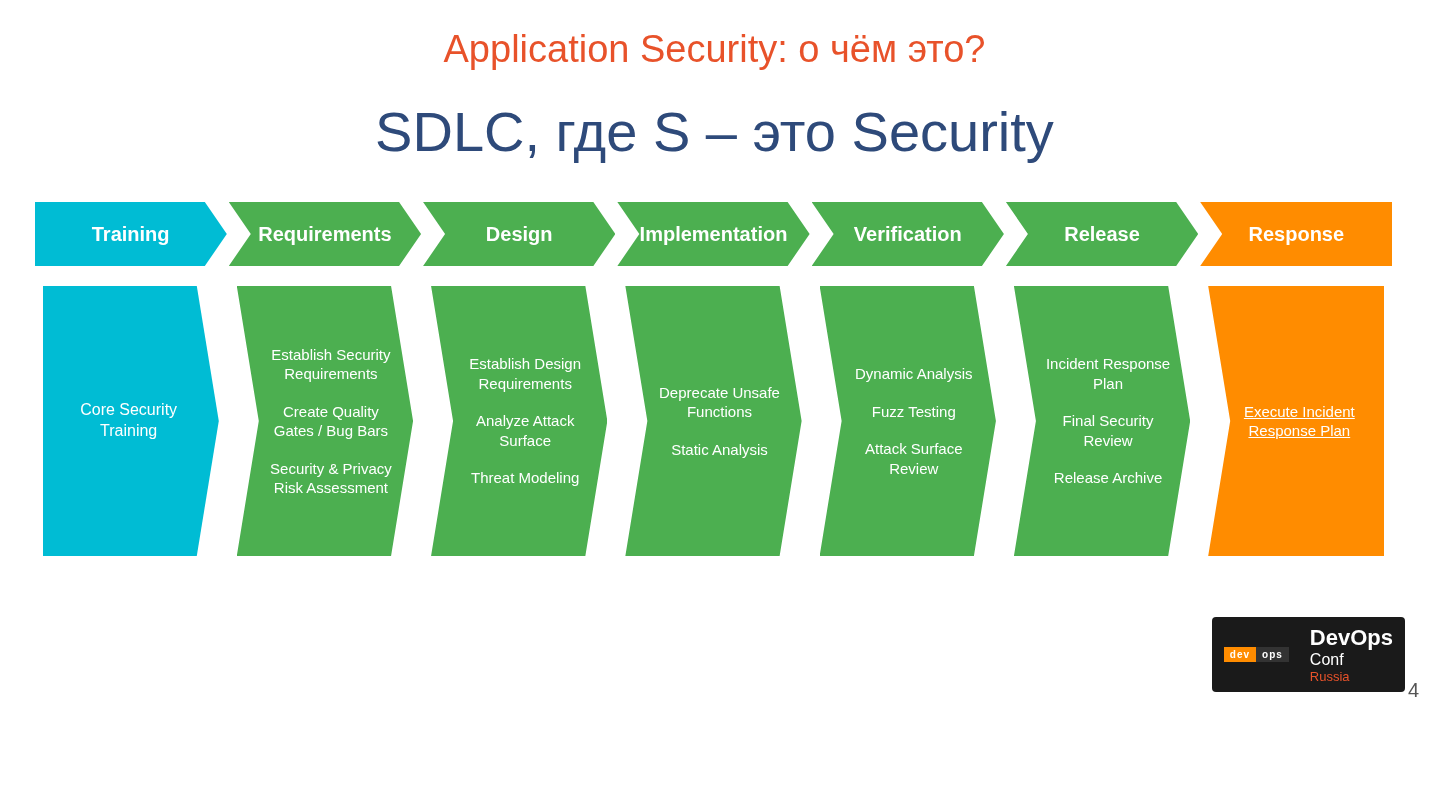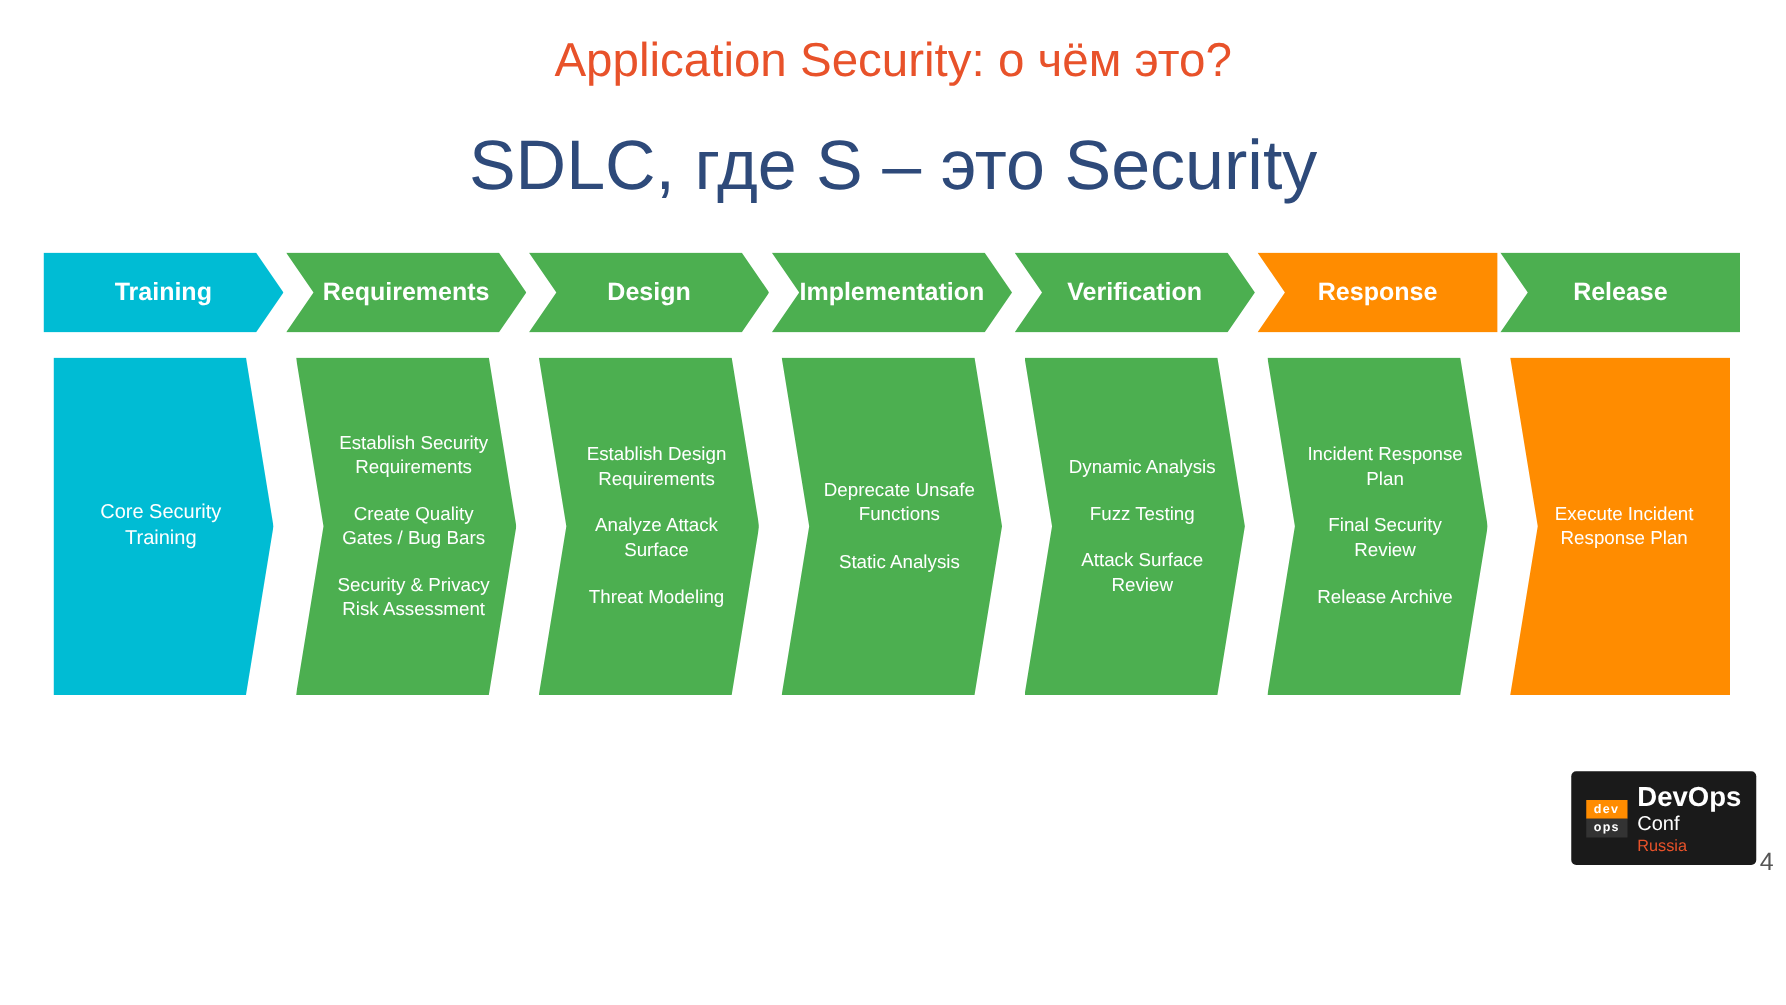--- a/index.html
+++ b/index.html
@@ -124,20 +124,21 @@
     }
 
     .content-cell:first-child .cell-inner-content {
       clip-path: polygon(0% 0%, calc(100% - 22px) 0%, 100% 50%, calc(100% - 22px) 100%, 0% 100%);
       padding-left: 16px;
     }
 
     .content-cell:last-child .cell-inner-content {
       clip-path: polygon(0% 0%, 100% 0%, 100% 100%, 0% 100%, 22px 50%);
       padding-right: 26px;
+      text-decoration: underline;
     }
 
     .item-text {
       font-size: 15px;
       font-weight: 400;
       line-height: 1.3;
       margin-bottom: 18px;
       text-align: center;
     }
 
@@ -164,22 +165,23 @@
       right: 24px;
       display: flex;
       align-items: center;
       background: #1a1a1a;
       padding: 8px 12px;
       border-radius: 4px;
     }
 
     .devops-icon {
       display: flex;
-      flex-direction: column;
-      margin-right: 8px;
+      flex-direction: row;
+      align-items: center;
+      margin-right: 21px;
     }
 
     .devops-top {
       background: #ff8c00;
       color: white;
       font-size: 10px;
       font-weight: 700;
       padding: 2px 6px;
       letter-spacing: 1px;
     }
@@ -260,28 +262,28 @@
         </div>
       </div>
 
       <div class="header-cell">
         <div class="cell-inner green">
           <span>Verification</span>
         </div>
       </div>
 
       <div class="header-cell">
+        <div class="cell-inner green">
+          <span>Release</span>
+        </div>
+      </div>
+
+      <div class="header-cell">
         <div class="cell-inner orange" style="clip-path: polygon(0% 0%, 100% 0%, 100% 100%, 0% 100%, 22px 50%);">
           <span>Response</span>
-        </div>
-      </div>
-
-      <div class="header-cell">
-        <div class="cell-inner green">
-          <span>Release</span>
         </div>
       </div>
     </div>
 
     <div class="content-row">
 
       <div class="content-cell">
         <div class="cell-inner-content cyan">
           <div class="item-text white-text training-text">Core Security Training</div>
         </div>

